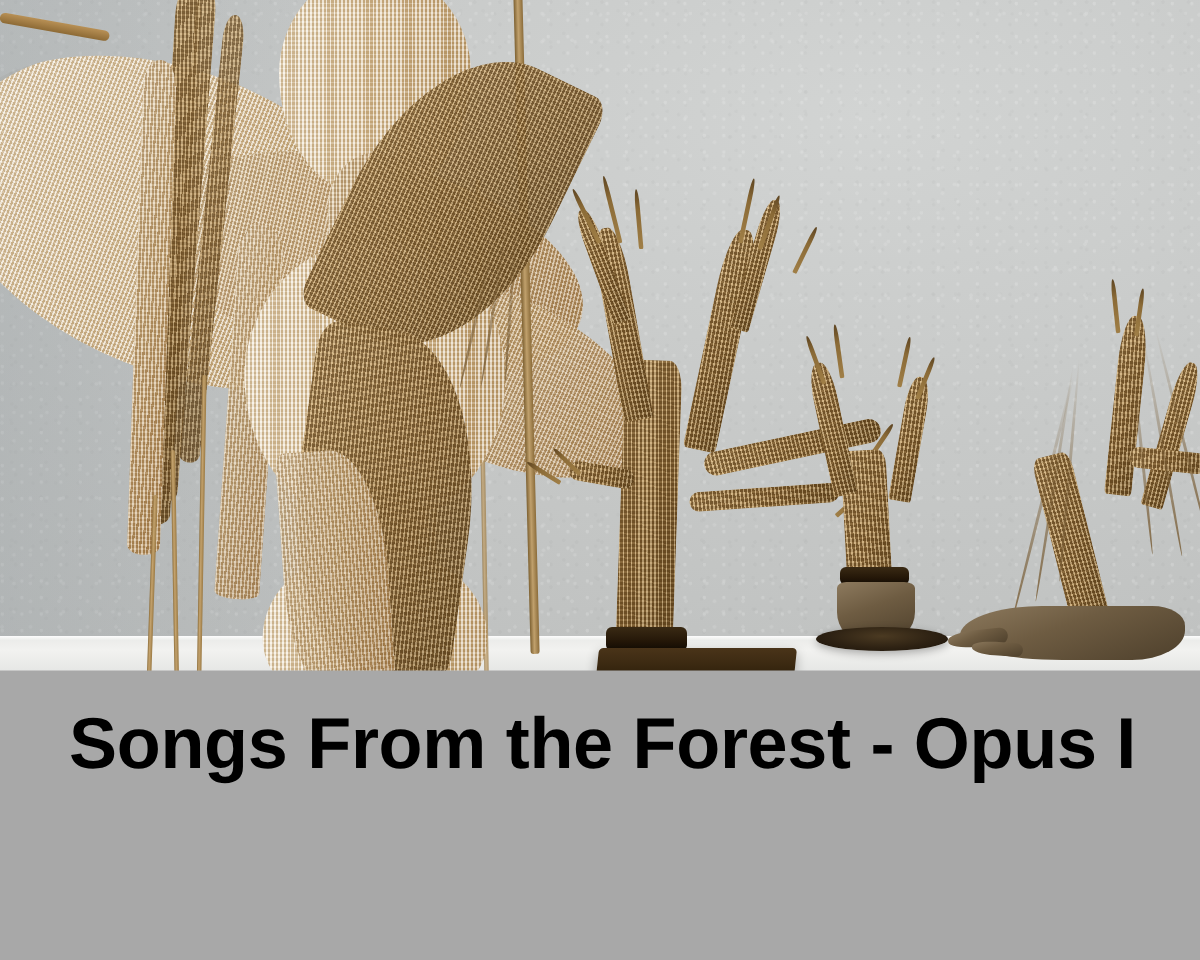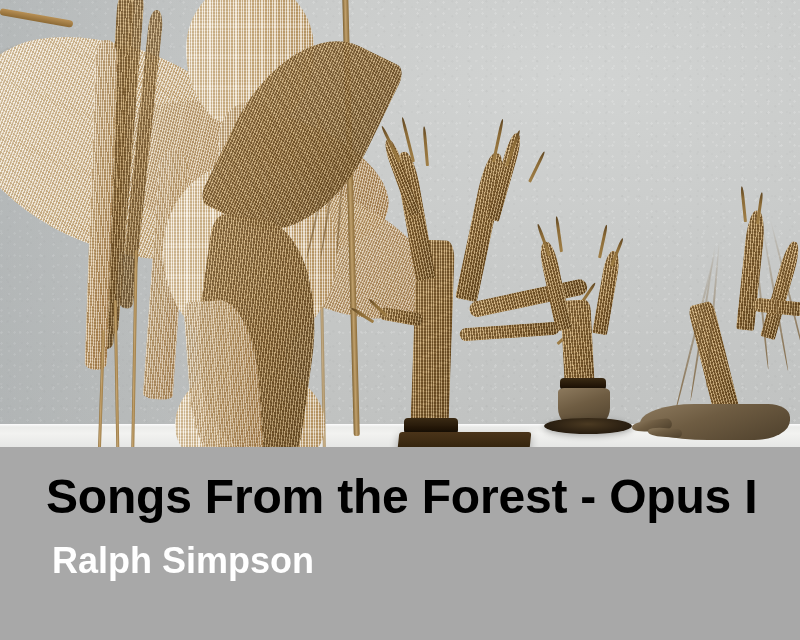--- a/index.html
+++ b/index.html
@@ -365,17 +365,16 @@
                   border-radius:50% 6px 6px 50%;"></div>
       <div class="driftwood" style="left:648px; top:428px; width:34px; height:9px; transform:rotate(4deg);
                   border-radius:50% 5px 5px 50%;"></div>
     </div>
 
   </div>
 
   <div id="caption">
     <div id="caption-inner">
       <div id="title">Songs From the Forest - Opus I</div>
-      <div id="subtitle">Ralph Simpson</div>
     </div>
   </div>
 
 </div>
 
 </body></html>

